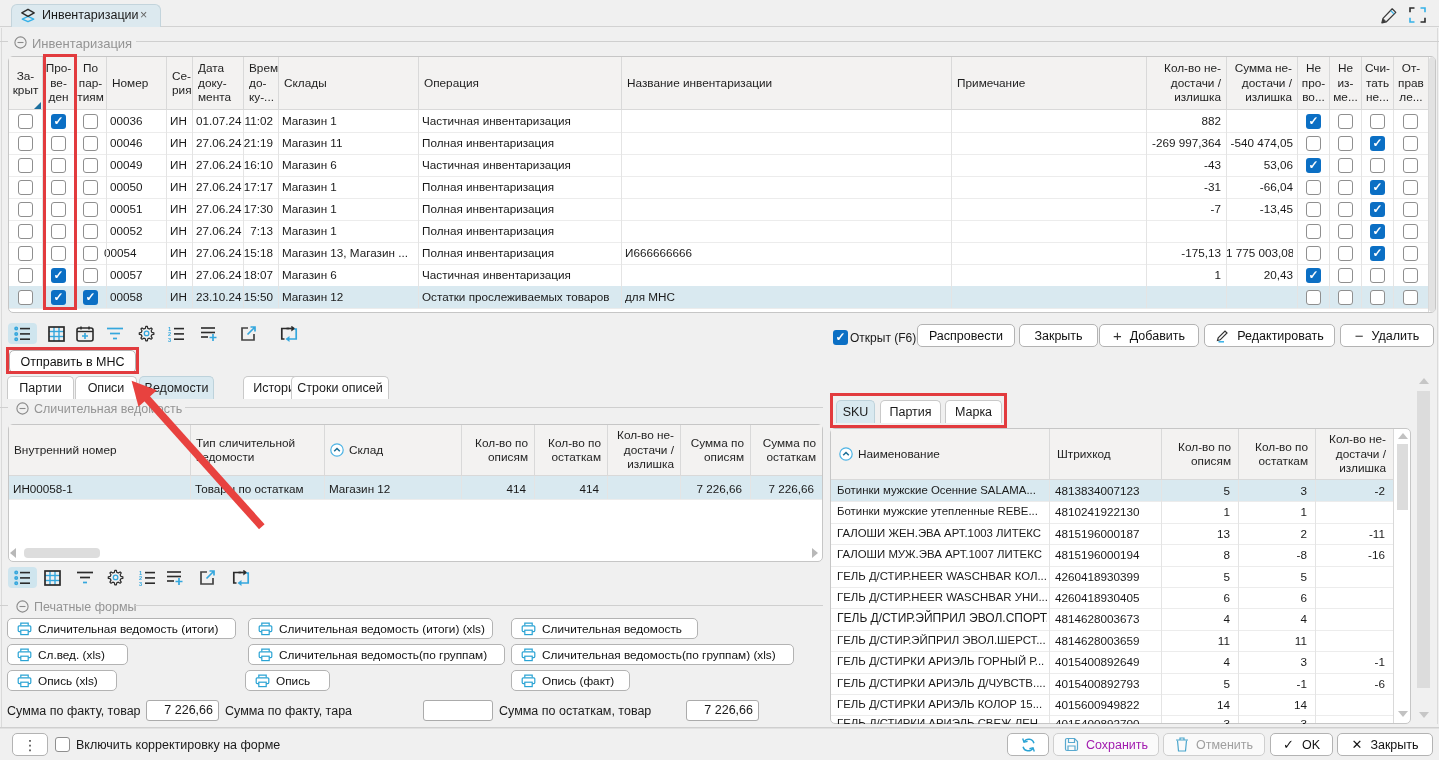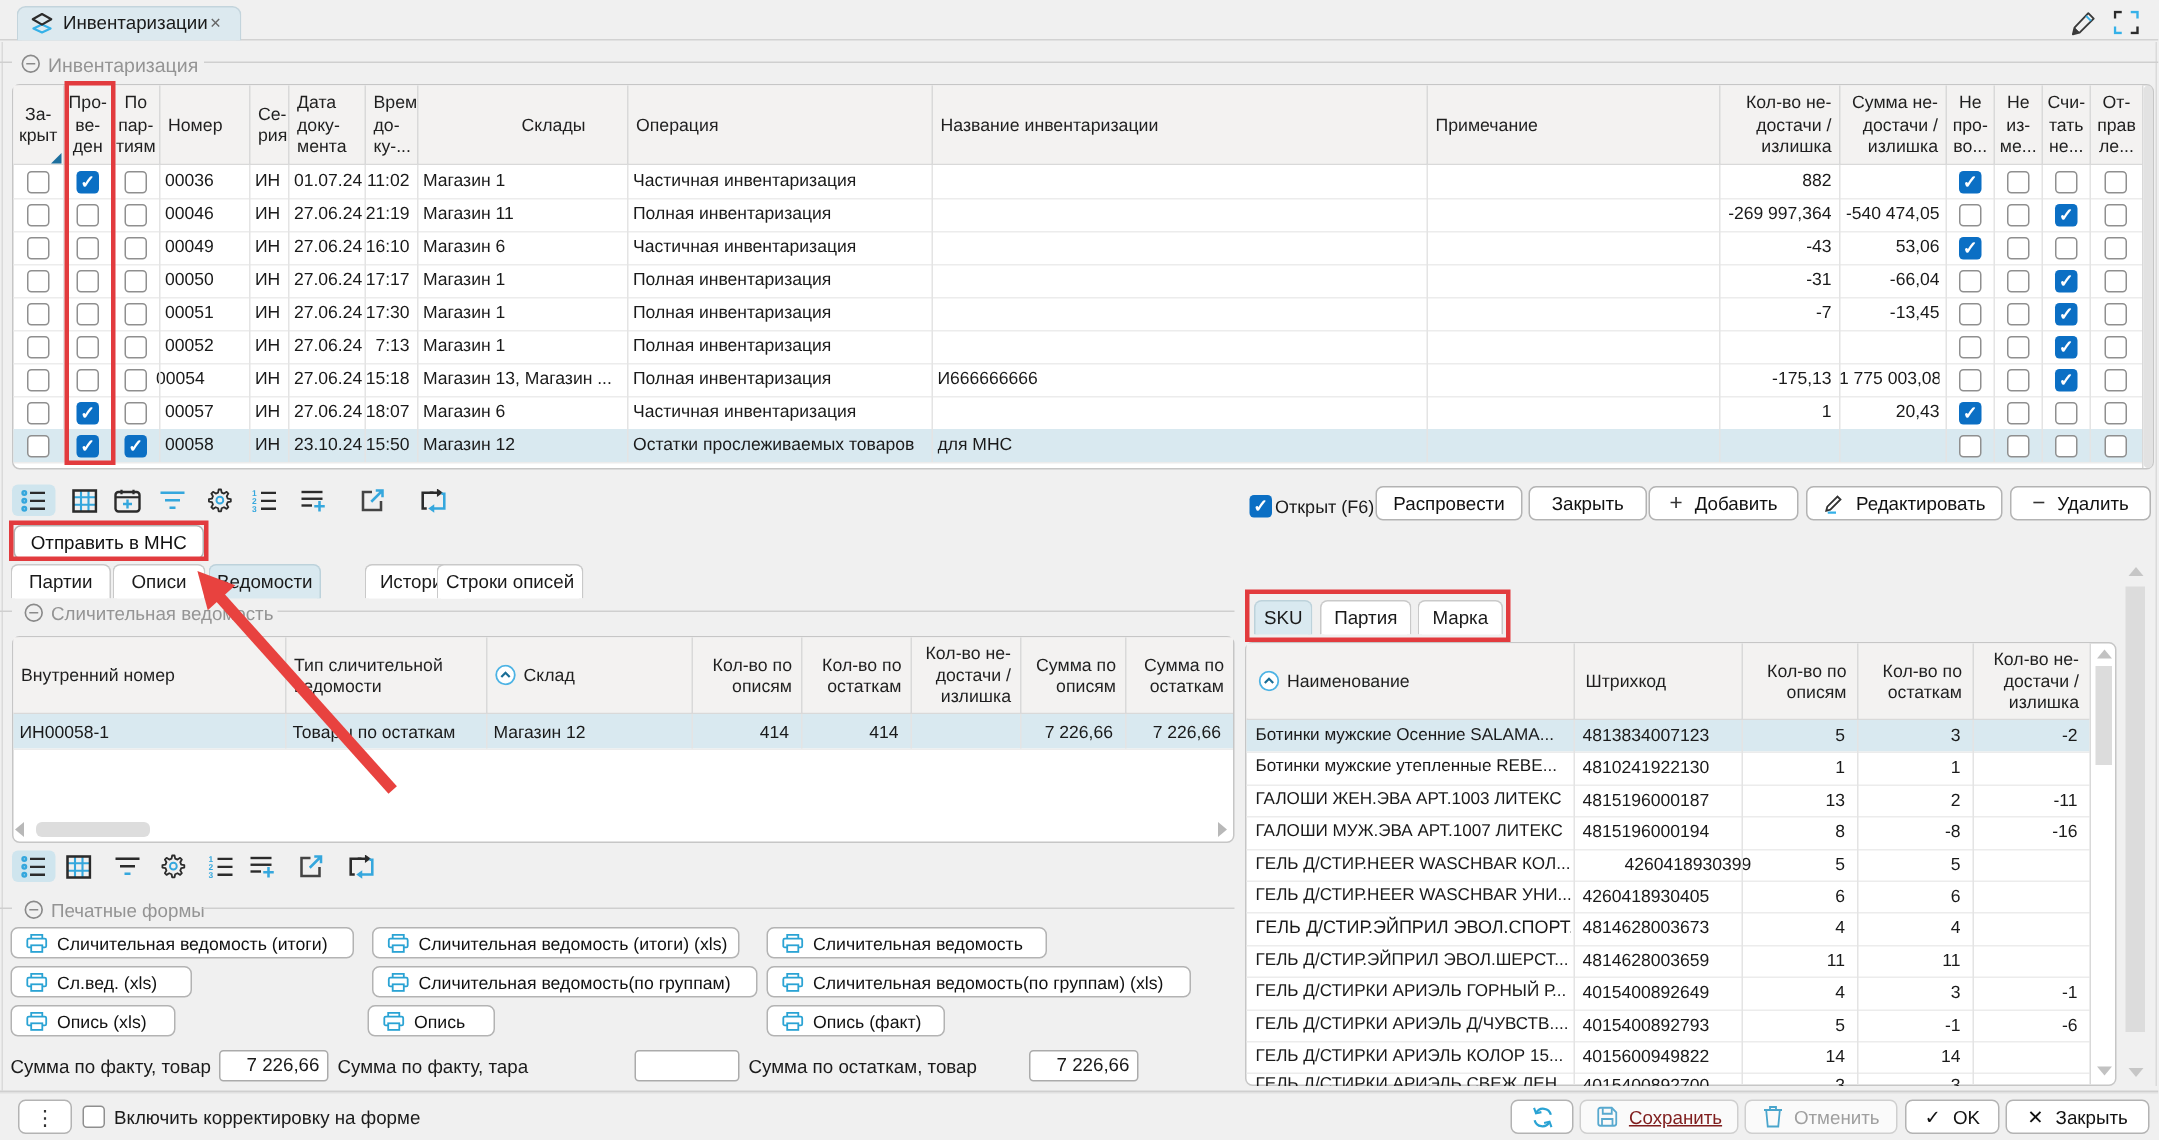--- a/index.html
+++ b/index.html
@@ -65,21 +65,21 @@
 <div class="hcell" style="left:167px;top:57px;width:25px;height:52px;padding-left:5px;">
     <div style="width:100%;text-align:left;">Се-<br>рия</div>
   </div>
 <div class="hcell" style="left:193px;top:57px;width:50px;height:52px;padding-left:5px;">
     <div style="width:100%;text-align:left;">Дата<br>доку-<br>мента</div>
   </div>
 <div class="hcell" style="left:244px;top:57px;width:34px;height:52px;padding-left:5px;">
     <div style="width:100%;text-align:left;">Врем<br>до-<br>ку-...</div>
   </div>
 <div class="hcell" style="left:279px;top:57px;width:139px;height:52px;padding-left:5px;">
-    <div style="width:100%;text-align:center;margin-left:36px;">Склады</div>
+    <div style="width:100%;text-align:left;">Склады</div>
   </div>
 <div class="hcell" style="left:419px;top:57px;width:202px;height:52px;padding-left:5px;">
     <div style="width:100%;text-align:left;">Операция</div>
   </div>
 <div class="hcell" style="left:622px;top:57px;width:329px;height:52px;padding-left:5px;">
     <div style="width:100%;text-align:left;">Название инвентаризации</div>
   </div>
 <div class="hcell" style="left:952px;top:57px;width:194px;height:52px;padding-left:5px;">
     <div style="width:100%;text-align:left;">Примечание</div>
   </div>
@@ -623,21 +623,21 @@
 <div class="cell" style="left:1238px;top:522.8px;width:69px;height:21.4px;line-height:21.4px;text-align:right;">2</div>
 <div class="cell" style="left:1315px;top:522.8px;width:70px;height:21.4px;line-height:21.4px;text-align:right;">-11</div>
 <div class="abs" style="left:831px;top:544.1999999999999px;width:562px;height:1px;background:#ececec;"></div>
 <div class="cell" style="left:837px;top:544.2px;width:210px;height:21.4px;line-height:21.4px;font-size:11.4px;">ГАЛОШИ МУЖ.ЭВА АРТ.1007 ЛИТЕКС</div>
 <div class="cell" style="left:1055px;top:544.2px;width:102px;height:21.4px;line-height:21.4px;">4815196000194</div>
 <div class="cell" style="left:1161px;top:544.2px;width:69px;height:21.4px;line-height:21.4px;text-align:right;">8</div>
 <div class="cell" style="left:1238px;top:544.2px;width:69px;height:21.4px;line-height:21.4px;text-align:right;">-8</div>
 <div class="cell" style="left:1315px;top:544.2px;width:70px;height:21.4px;line-height:21.4px;text-align:right;">-16</div>
 <div class="abs" style="left:831px;top:565.6px;width:562px;height:1px;background:#ececec;"></div>
 <div class="cell" style="left:837px;top:565.6px;width:210px;height:21.4px;line-height:21.4px;font-size:11.4px;">ГЕЛЬ Д/СТИР.HEER WASCHBAR КОЛ...</div>
-<div class="cell" style="left:1055px;top:565.6px;width:102px;height:21.4px;line-height:21.4px;margin-left:28px;">4260418930399</div>
+<div class="cell" style="left:1055px;top:565.6px;width:102px;height:21.4px;line-height:21.4px;">4260418930399</div>
 <div class="cell" style="left:1161px;top:565.6px;width:69px;height:21.4px;line-height:21.4px;text-align:right;">5</div>
 <div class="cell" style="left:1238px;top:565.6px;width:69px;height:21.4px;line-height:21.4px;text-align:right;">5</div>
 <div class="cell" style="left:1315px;top:565.6px;width:70px;height:21.4px;line-height:21.4px;text-align:right;"></div>
 <div class="abs" style="left:831px;top:587.0px;width:562px;height:1px;background:#ececec;"></div>
 <div class="cell" style="left:837px;top:587.0px;width:210px;height:21.4px;line-height:21.4px;font-size:11.4px;">ГЕЛЬ Д/СТИР.HEER WASCHBAR УНИ...</div>
 <div class="cell" style="left:1055px;top:587.0px;width:102px;height:21.4px;line-height:21.4px;">4260418930405</div>
 <div class="cell" style="left:1161px;top:587.0px;width:69px;height:21.4px;line-height:21.4px;text-align:right;">6</div>
 <div class="cell" style="left:1238px;top:587.0px;width:69px;height:21.4px;line-height:21.4px;text-align:right;">6</div>
 <div class="cell" style="left:1315px;top:587.0px;width:70px;height:21.4px;line-height:21.4px;text-align:right;"></div>
 <div class="abs" style="left:831px;top:608.4px;width:562px;height:1px;background:#ececec;"></div>
@@ -697,21 +697,21 @@
 <div class="cb" style="left:55px;top:737px;"></div>
 <div class="abs" style="left:76px;top:738px;font-size:12.5px;">Включить корректировку на форме</div>
 <div class="btn" style="left:1007px;top:733px;width:42px;height:23px;">
     <svg width="15" height="16" viewBox="0 0 15 16">
       <path d="M12.9 6.2 A5.3 5.3 0 0 0 3.1 4.9" fill="none" stroke="#2aa3d4" stroke-width="1.5"></path>
       <path d="M1.7 1.6 L3.0 5.2 L6.6 4.4" fill="none" stroke="#2aa3d4" stroke-width="1.4"></path>
       <path d="M2.1 9.8 A5.3 5.3 0 0 0 11.9 11.1" fill="none" stroke="#2aa3d4" stroke-width="1.5"></path>
       <path d="M13.3 14.4 L12.0 10.8 L8.4 11.6" fill="none" stroke="#2aa3d4" stroke-width="1.4"></path>
     </svg>
   </div>
-<div class="btn" style="left:1053px;top:733px;width:106px;height:23px;color:#7f1d1d;border-color:#cfcfcf;background:#fafafa;text-decoration:underline;"><svg width="15" height="15" viewBox="0 0 15 15" style="margin-right:7px;">
+<div class="btn" style="left:1053px;top:733px;width:106px;height:23px;color:#a21caf;border-color:#cfcfcf;background:#fafafa;"><svg width="15" height="15" viewBox="0 0 15 15" style="margin-right:7px;">
       <path d="M1.5 3 A1.5 1.5 0 0 1 3 1.5 L10.5 1.5 L13.5 4.5 L13.5 12 A1.5 1.5 0 0 1 12 13.5 L3 13.5 A1.5 1.5 0 0 1 1.5 12 Z" fill="none" stroke="#58a9cf" stroke-width="1.2"></path>
       <path d="M4.5 1.8 L4.5 5.5 L10.5 5.5 L10.5 1.8" fill="none" stroke="#58a9cf" stroke-width="1.2"></path>
       <path d="M4 13 L4 9 L11 9 L11 13" fill="none" stroke="#58a9cf" stroke-width="1.2"></path>
     </svg>Сохранить</div>
 <div class="btn" style="left:1163px;top:733px;width:102px;height:23px;color:#9f9f9f;border-color:#cfcfcf;background:#fafafa;"><svg width="14" height="15" viewBox="0 0 14 15" style="margin-right:7px;">
       <path d="M1 3 L13 3 M5 3 L5 1 L9 1 L9 3" fill="none" stroke="#4aa5cc" stroke-width="1.2"></path>
       <path d="M2.5 3.5 L3.5 14 L10.5 14 L11.5 3.5" fill="none" stroke="#4aa5cc" stroke-width="1.2"></path>
     </svg>Отменить</div>
 <div class="btn" style="left:1270px;top:733px;width:63px;height:23px;"><span style="margin-right:8px;font-size:13px;">✓</span>OK</div>
 <div class="btn" style="left:1337px;top:733px;width:96px;height:23px;"><span style="margin-right:8px;font-size:13px;">✕</span>Закрыть</div>

